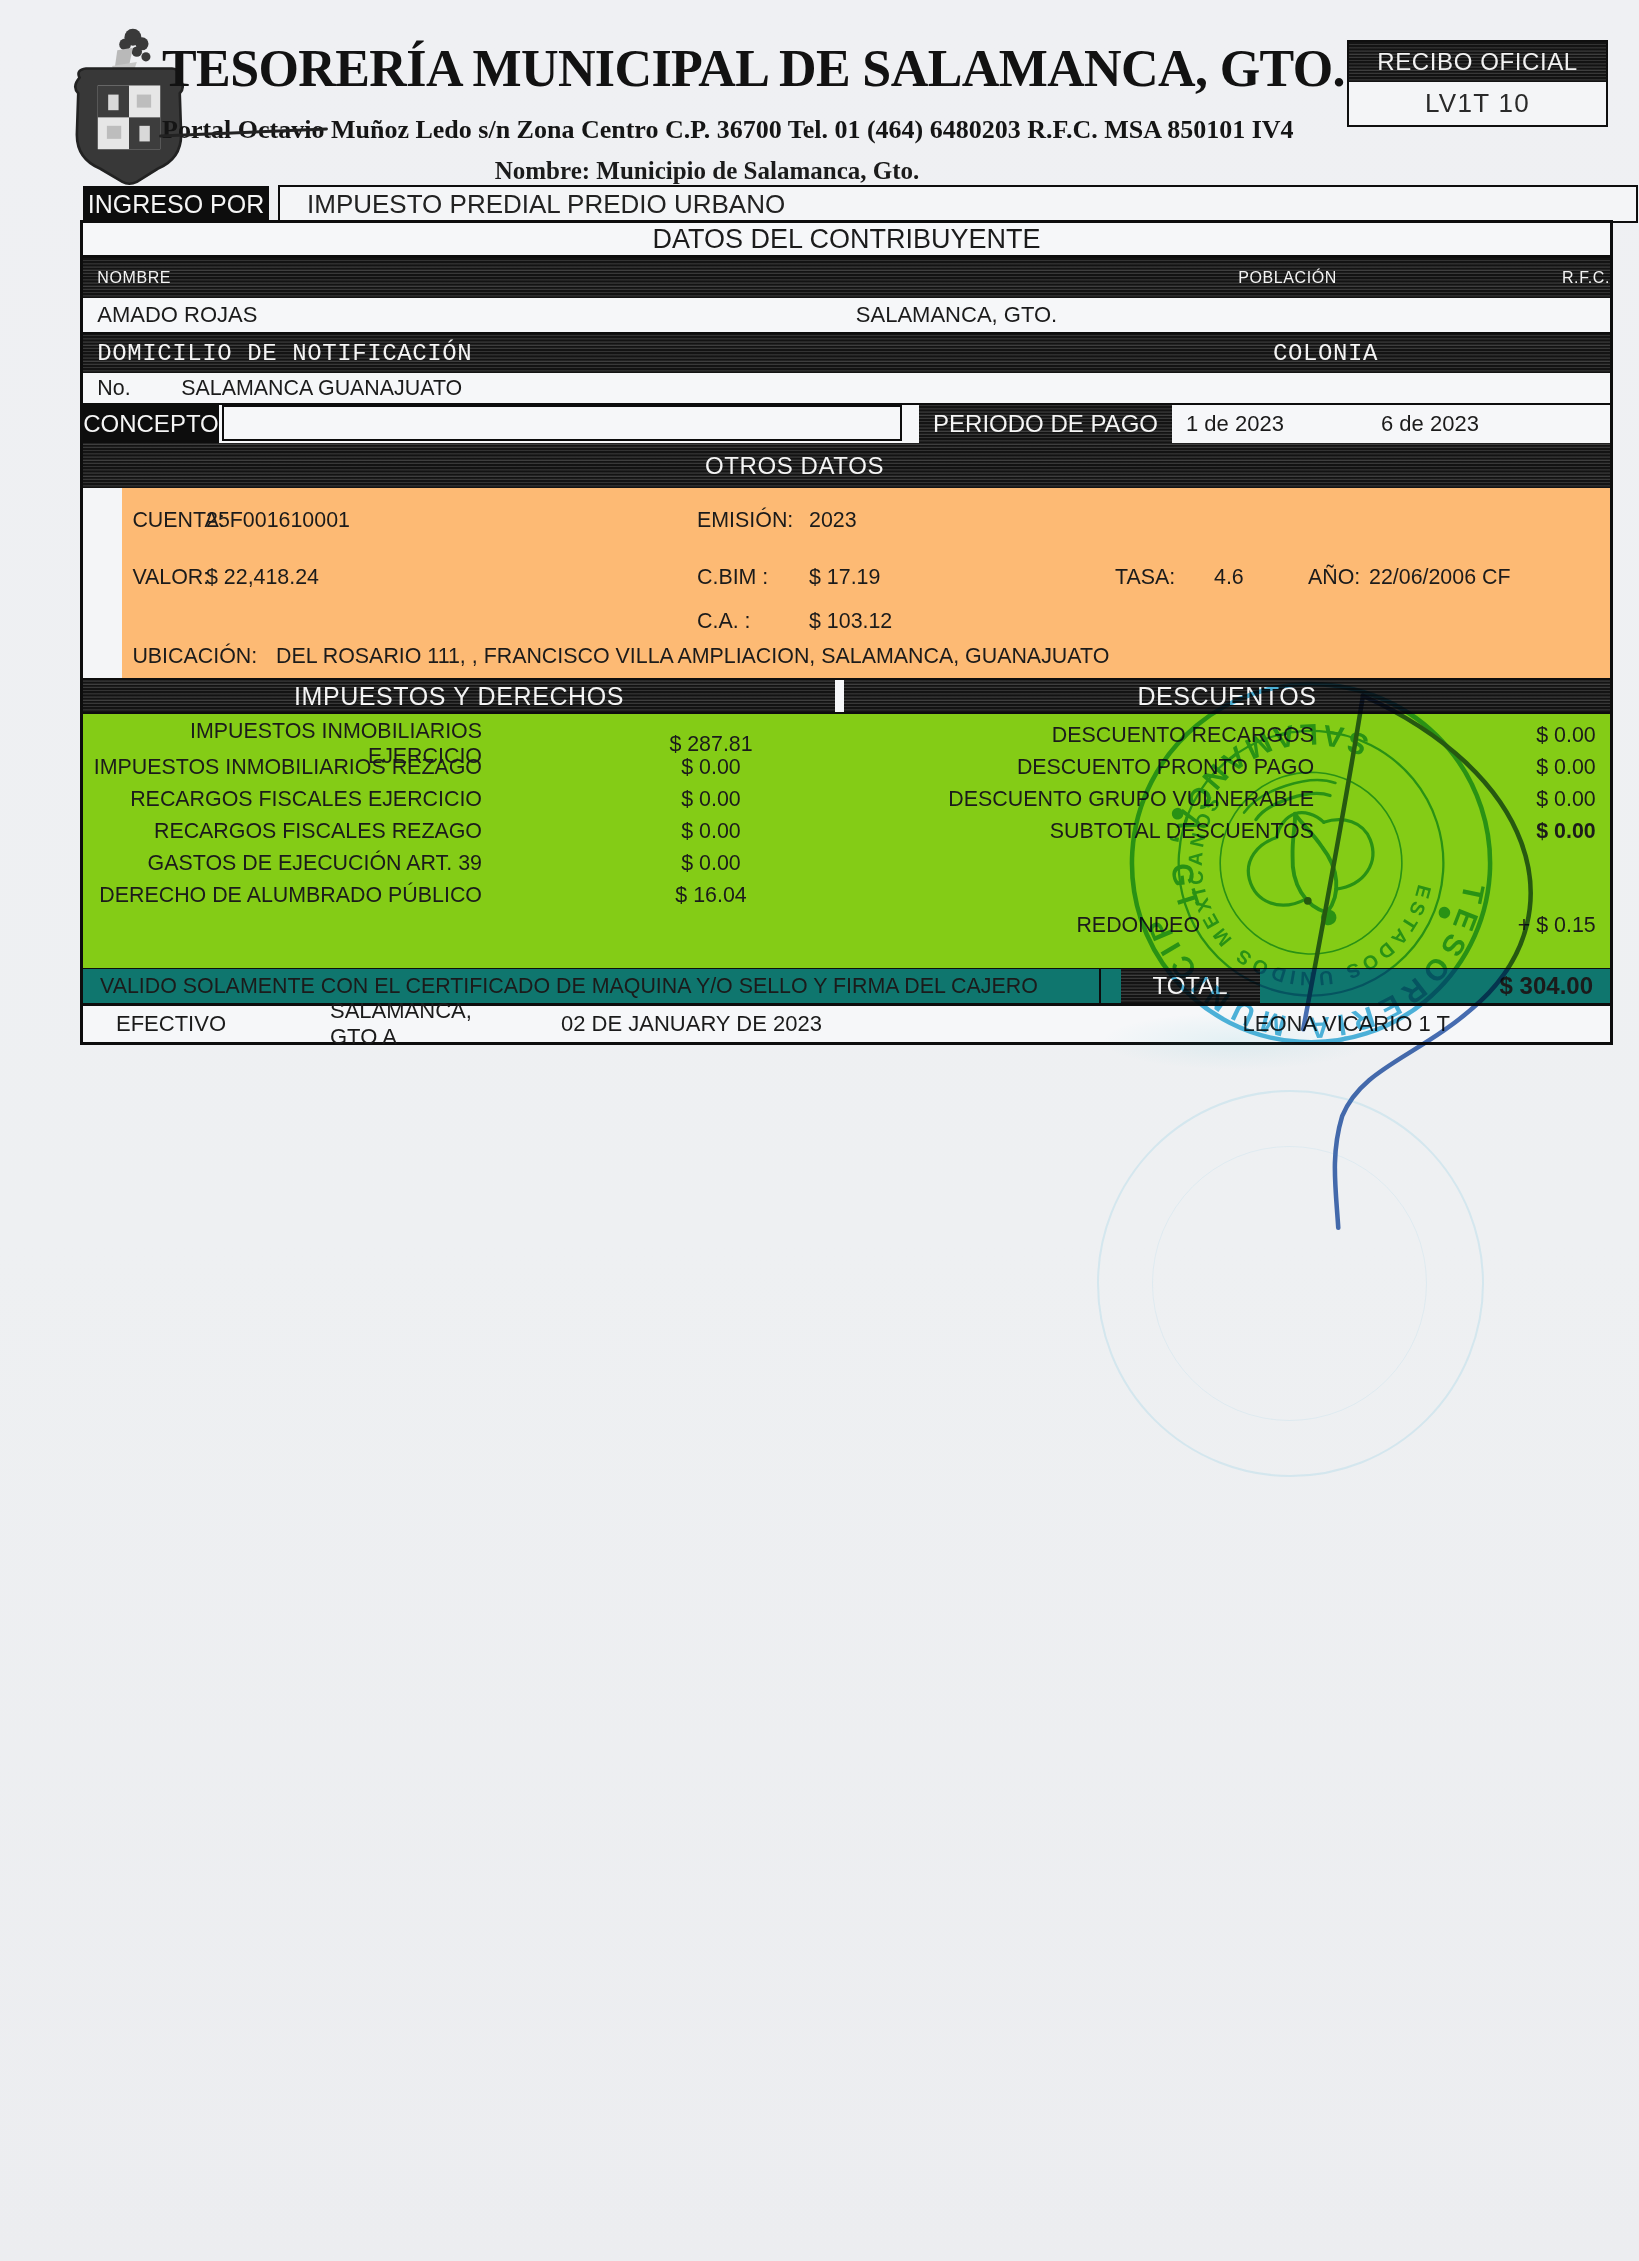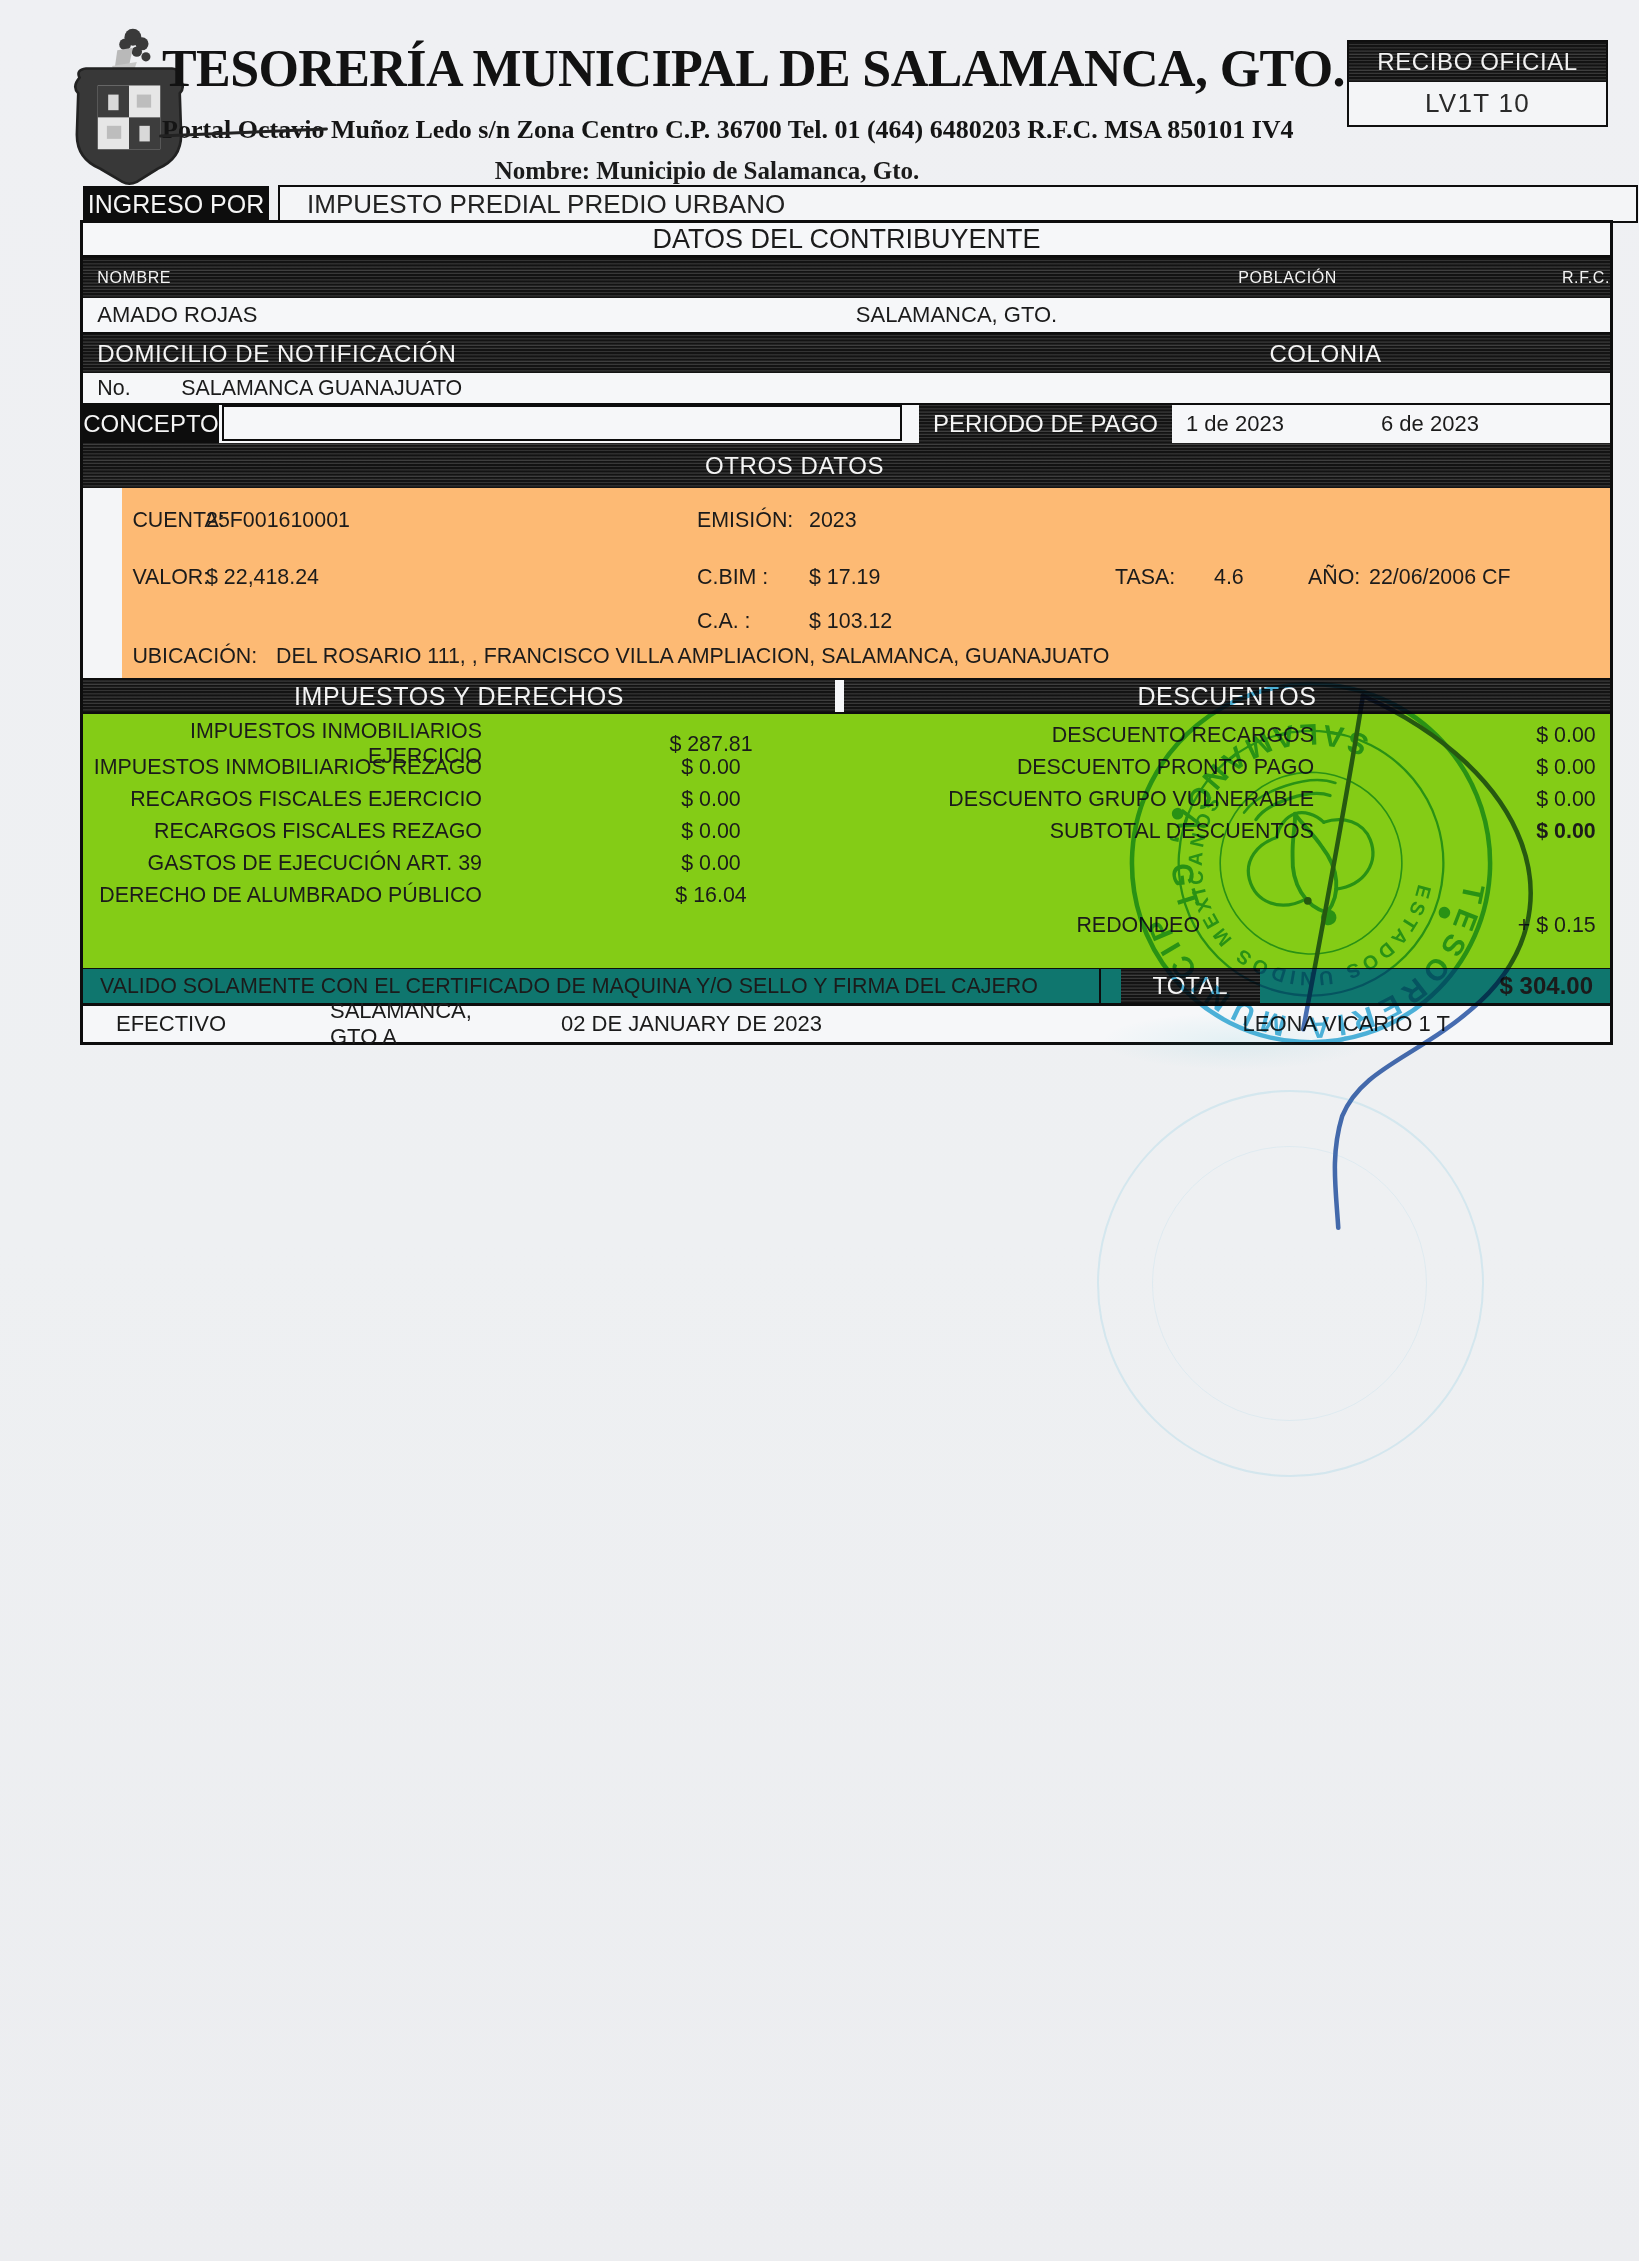--- a/index.html
+++ b/index.html
@@ -53,21 +53,21 @@
   .tbl { position:absolute; left:80px; top:220px; width:1527px; border:3.2px solid #0d0d0d; background:#f4f5f7; }
   .row { position:relative; box-sizing:border-box; }
   .r-datos { height:35px; display:flex; align-items:center; justify-content:center;
              font-size:27px; border-bottom:3.2px solid #0d0d0d; background:#f6f7f9; }
   .r-heads { height:40px; display:grid; grid-template-columns:493px 1fr 273px; align-items:center;
              font-size:16px; letter-spacing:0.6px; }
   .r-heads .c1 { padding-left:14.3px; } .r-heads .c2 { text-align:right; } .r-heads .c3 { text-align:right; }
   .r-vals { height:36px; display:grid; grid-template-columns:493px 1fr 273px; align-items:center;
             font-size:22px; border-bottom:2.6px solid #0d0d0d; background:#f6f7f9; }
   .r-vals .c1 { padding-left:14.3px; } .r-vals .c2 { text-align:center; }
-  .r-dom { height:39px; display:flex; align-items:center; font-size:24px; letter-spacing:0.6px; }
+  .r-dom { height:39px; display:flex; align-items:center; font-size:24px; letter-spacing:0.6px;font-family:Liberation Mono, monospace; }
   .r-dom .c1 { padding-left:14.3px; } .r-dom .c2 { position:absolute; left:1103px; width:279px; text-align:center; }
   .r-no { height:32px; display:flex; align-items:center; font-size:21.4px; background:#f6f7f9;
           border-bottom:2.6px solid #0d0d0d; }
   .r-no .lbl { padding-left:14.3px; width:84px; } 
   .r-concepto { height:38px; background:#f6f7f9; }
   .concepto-box { position:absolute; left:0; top:0; width:136px; height:38px; background:#0d0d0d;
                   color:#f5f5f5; font-size:24px; display:flex; align-items:center; justify-content:center; }
   .concepto-val { position:absolute; left:139px; top:0px; width:676px; height:32px;
                   border:2.6px solid #0d0d0d; background:#f6f7f9; }
   .periodo-box { position:absolute; left:836px; top:0; width:253px; height:38px; color:#f5f5f5;

